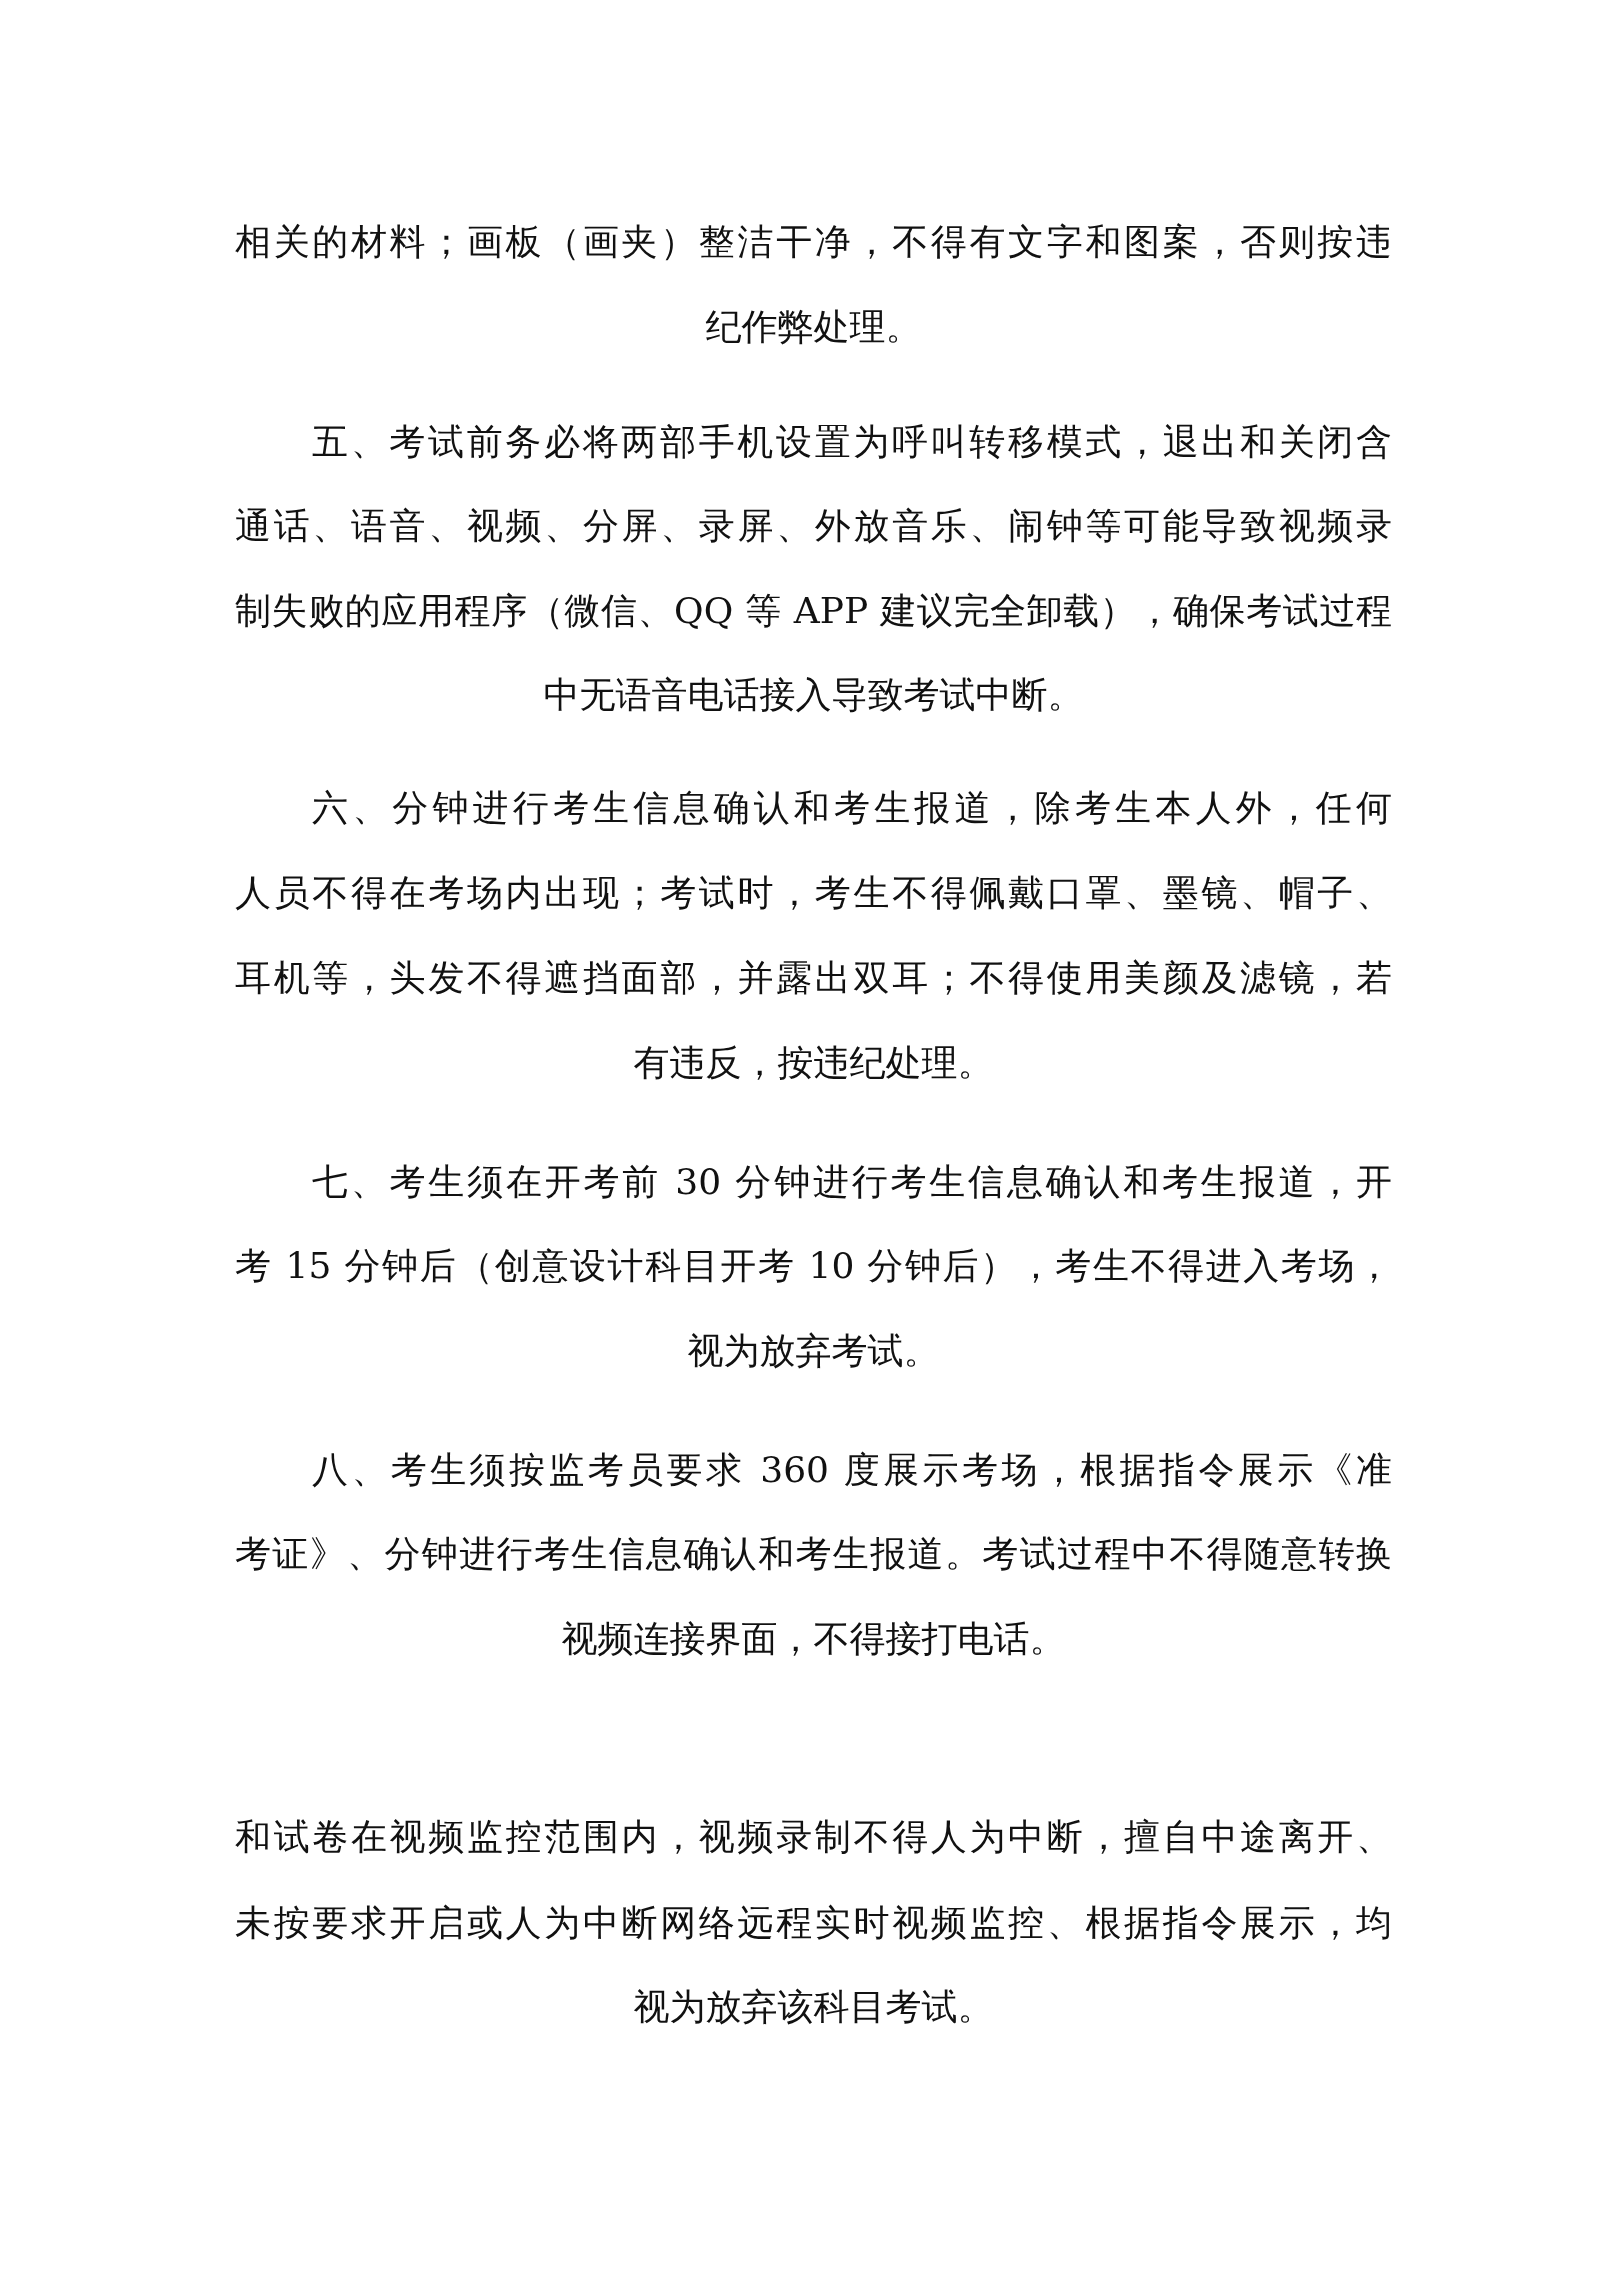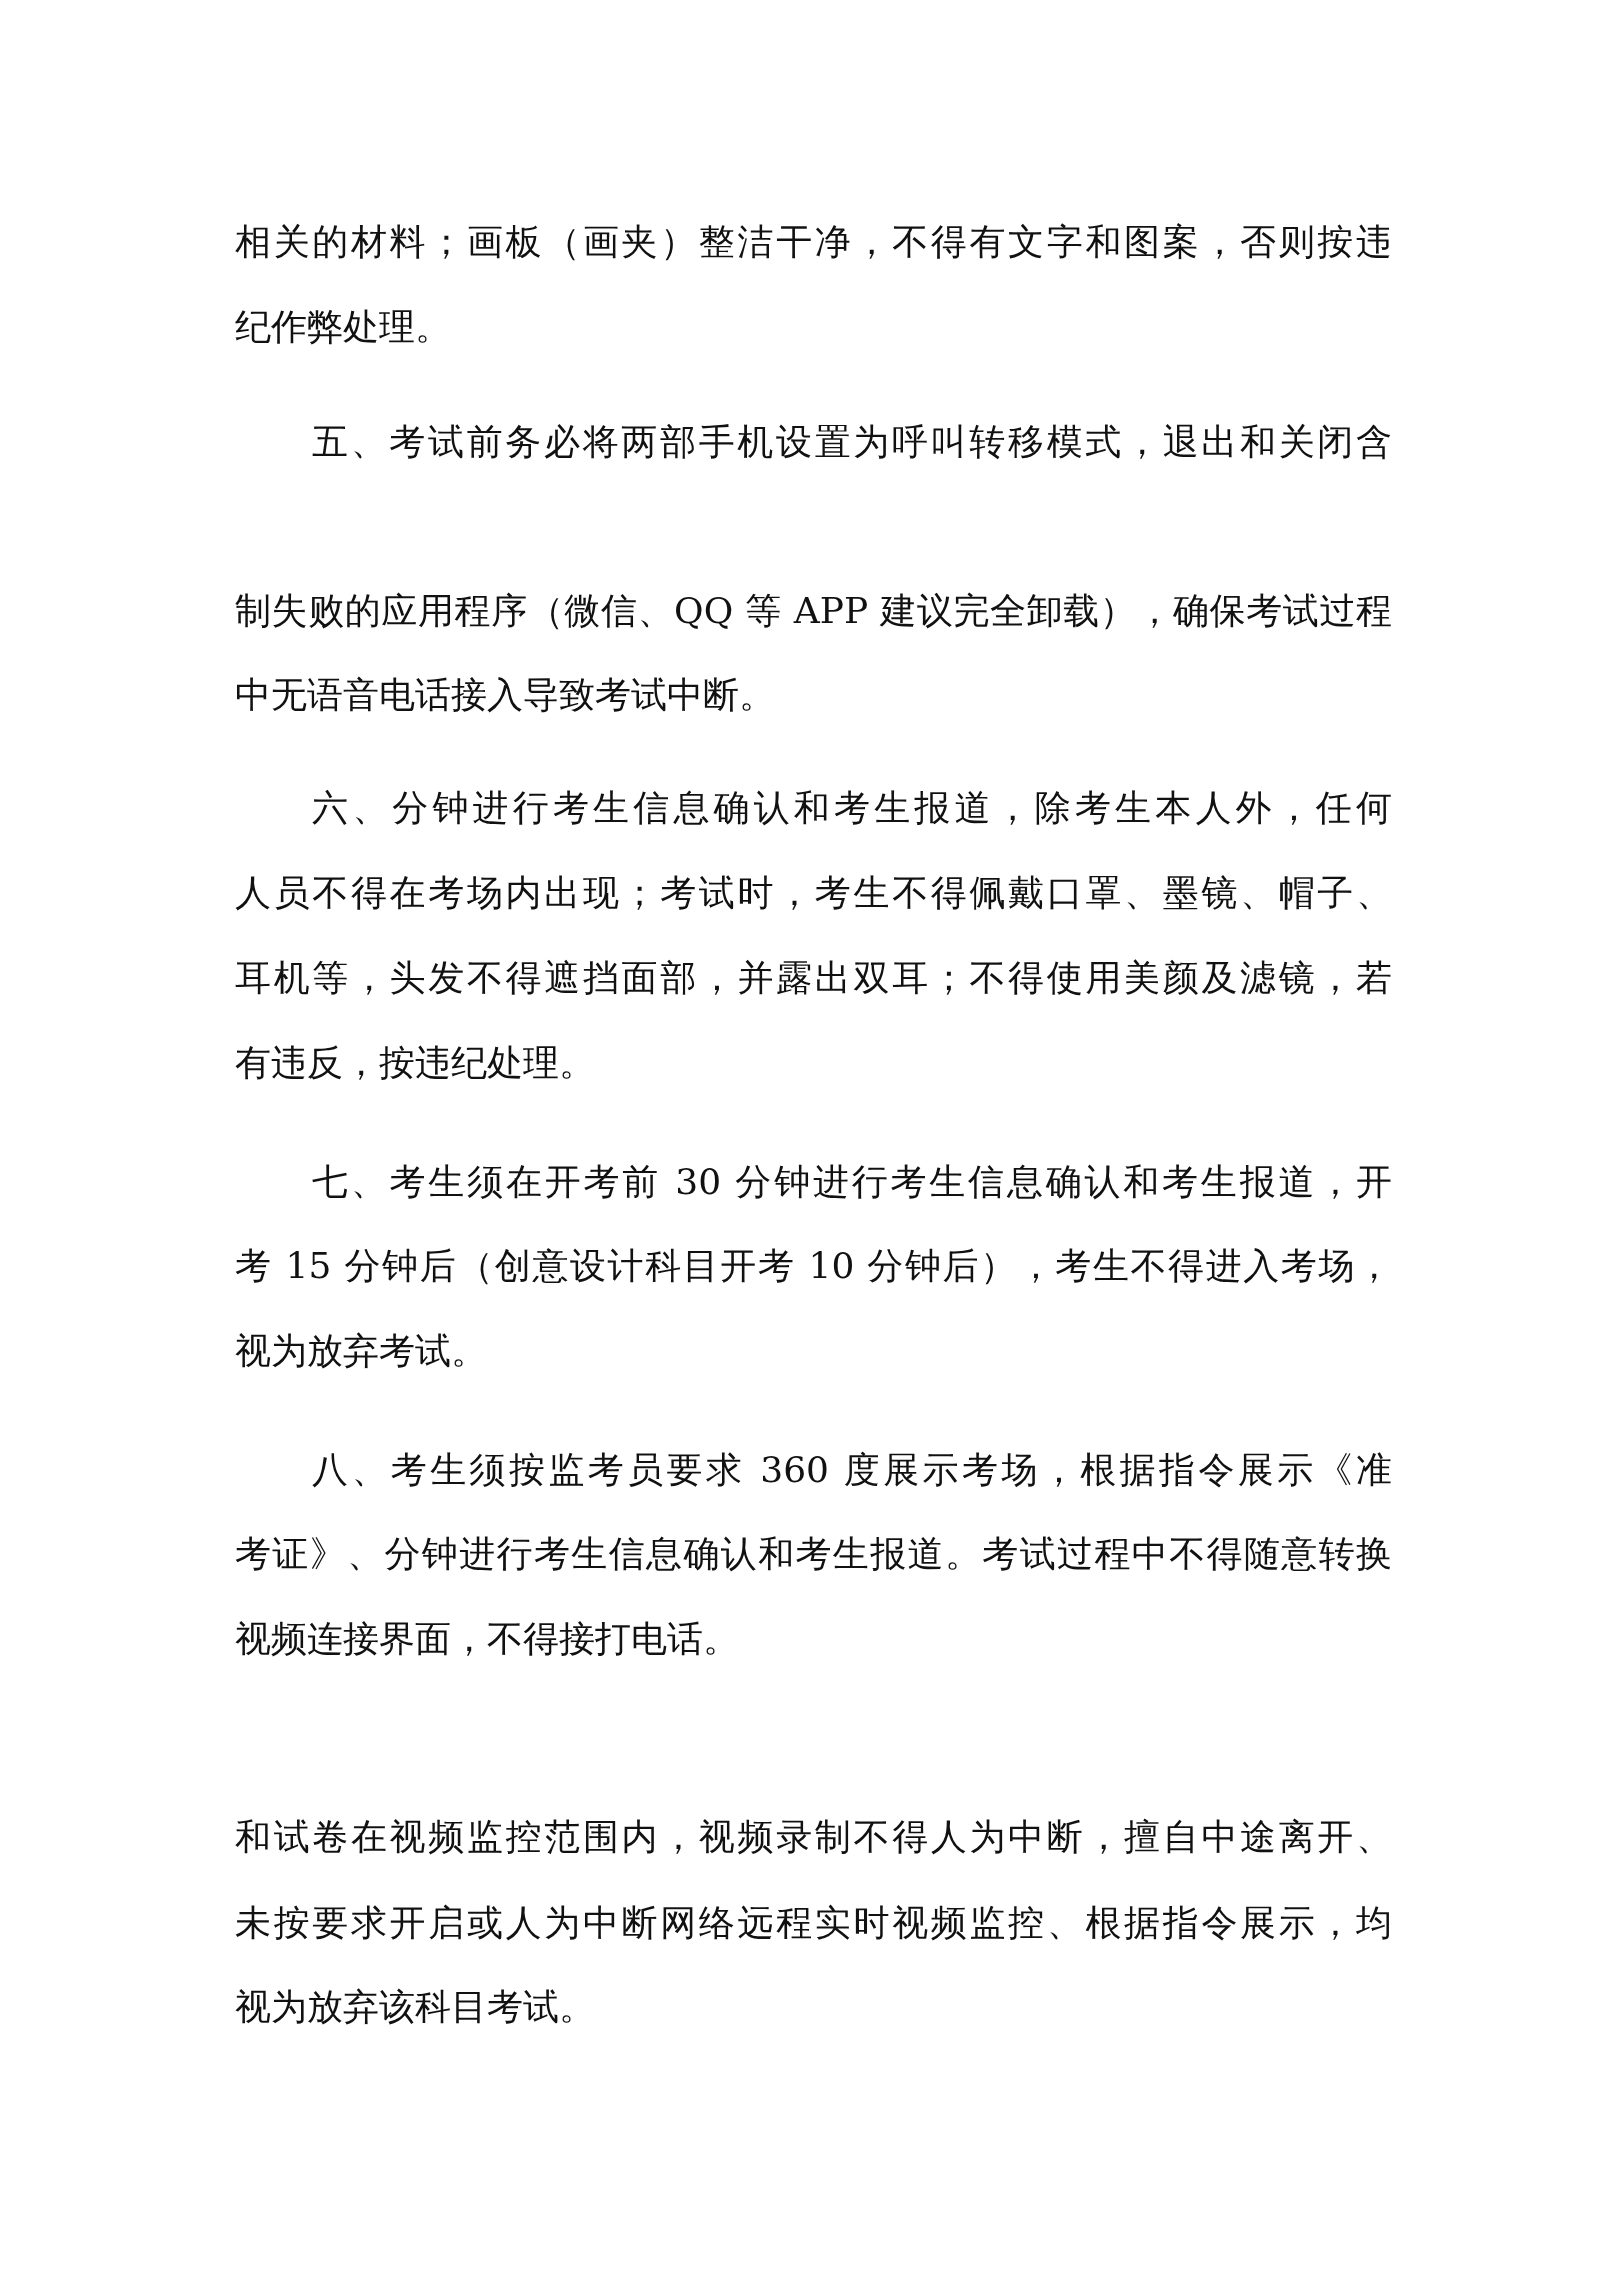--- a/index.html
+++ b/index.html
@@ -25,33 +25,35 @@
     }
     .line {
       position: absolute;
       left: 235px;
       width: 1157px;
       height: 43px;
       font-size: 36px;
       line-height: 43px;
       white-space: nowrap;
       letter-spacing: 0px;
+      text-align: center;
     }
     .line.indent { left: 312px; width: 1080px; }
     .line.full { text-align: justify; text-align-last: justify; }
   </style>
 </head>
 <body>
 
 <div class="page">
 
   <div class="line full" style="top:220px">相关的材料；画板（画夹）整洁干净，不得有文字和图案，否则按违</div>
   <div class="line" style="top:305px">纪作弊处理。</div>
 
   <div class="line indent full" style="top:420px">五、考试前务必将两部手机设置为呼叫转移模式，退出和关闭含</div>
+  <div class="line full" style="top:504px">通话、语音、视频、分屏、录屏、外放音乐、闹钟等可能导致视频录</div>
   <div class="line full" style="top:589px">制失败的应用程序（微信、QQ 等 APP 建议完全卸载），确保考试过程</div>
   <div class="line" style="top:673px">中无语音电话接入导致考试中断。</div>
 
   <div class="line indent full" style="top:786px">六、分钟进行考生信息确认和考生报道，除考生本人外，任何</div>
   <div class="line full" style="top:871px">人员不得在考场内出现；考试时，考生不得佩戴口罩、墨镜、帽子、</div>
   <div class="line full" style="top:956px">耳机等，头发不得遮挡面部，并露出双耳；不得使用美颜及滤镜，若</div>
   <div class="line" style="top:1041px">有违反，按违纪处理。</div>
 
   <div class="line indent full" style="top:1160px">七、考生须在开考前 30 分钟进行考生信息确认和考生报道，开</div>
   <div class="line full" style="top:1244px">考 15 分钟后（创意设计科目开考 10 分钟后），考生不得进入考场，</div>

